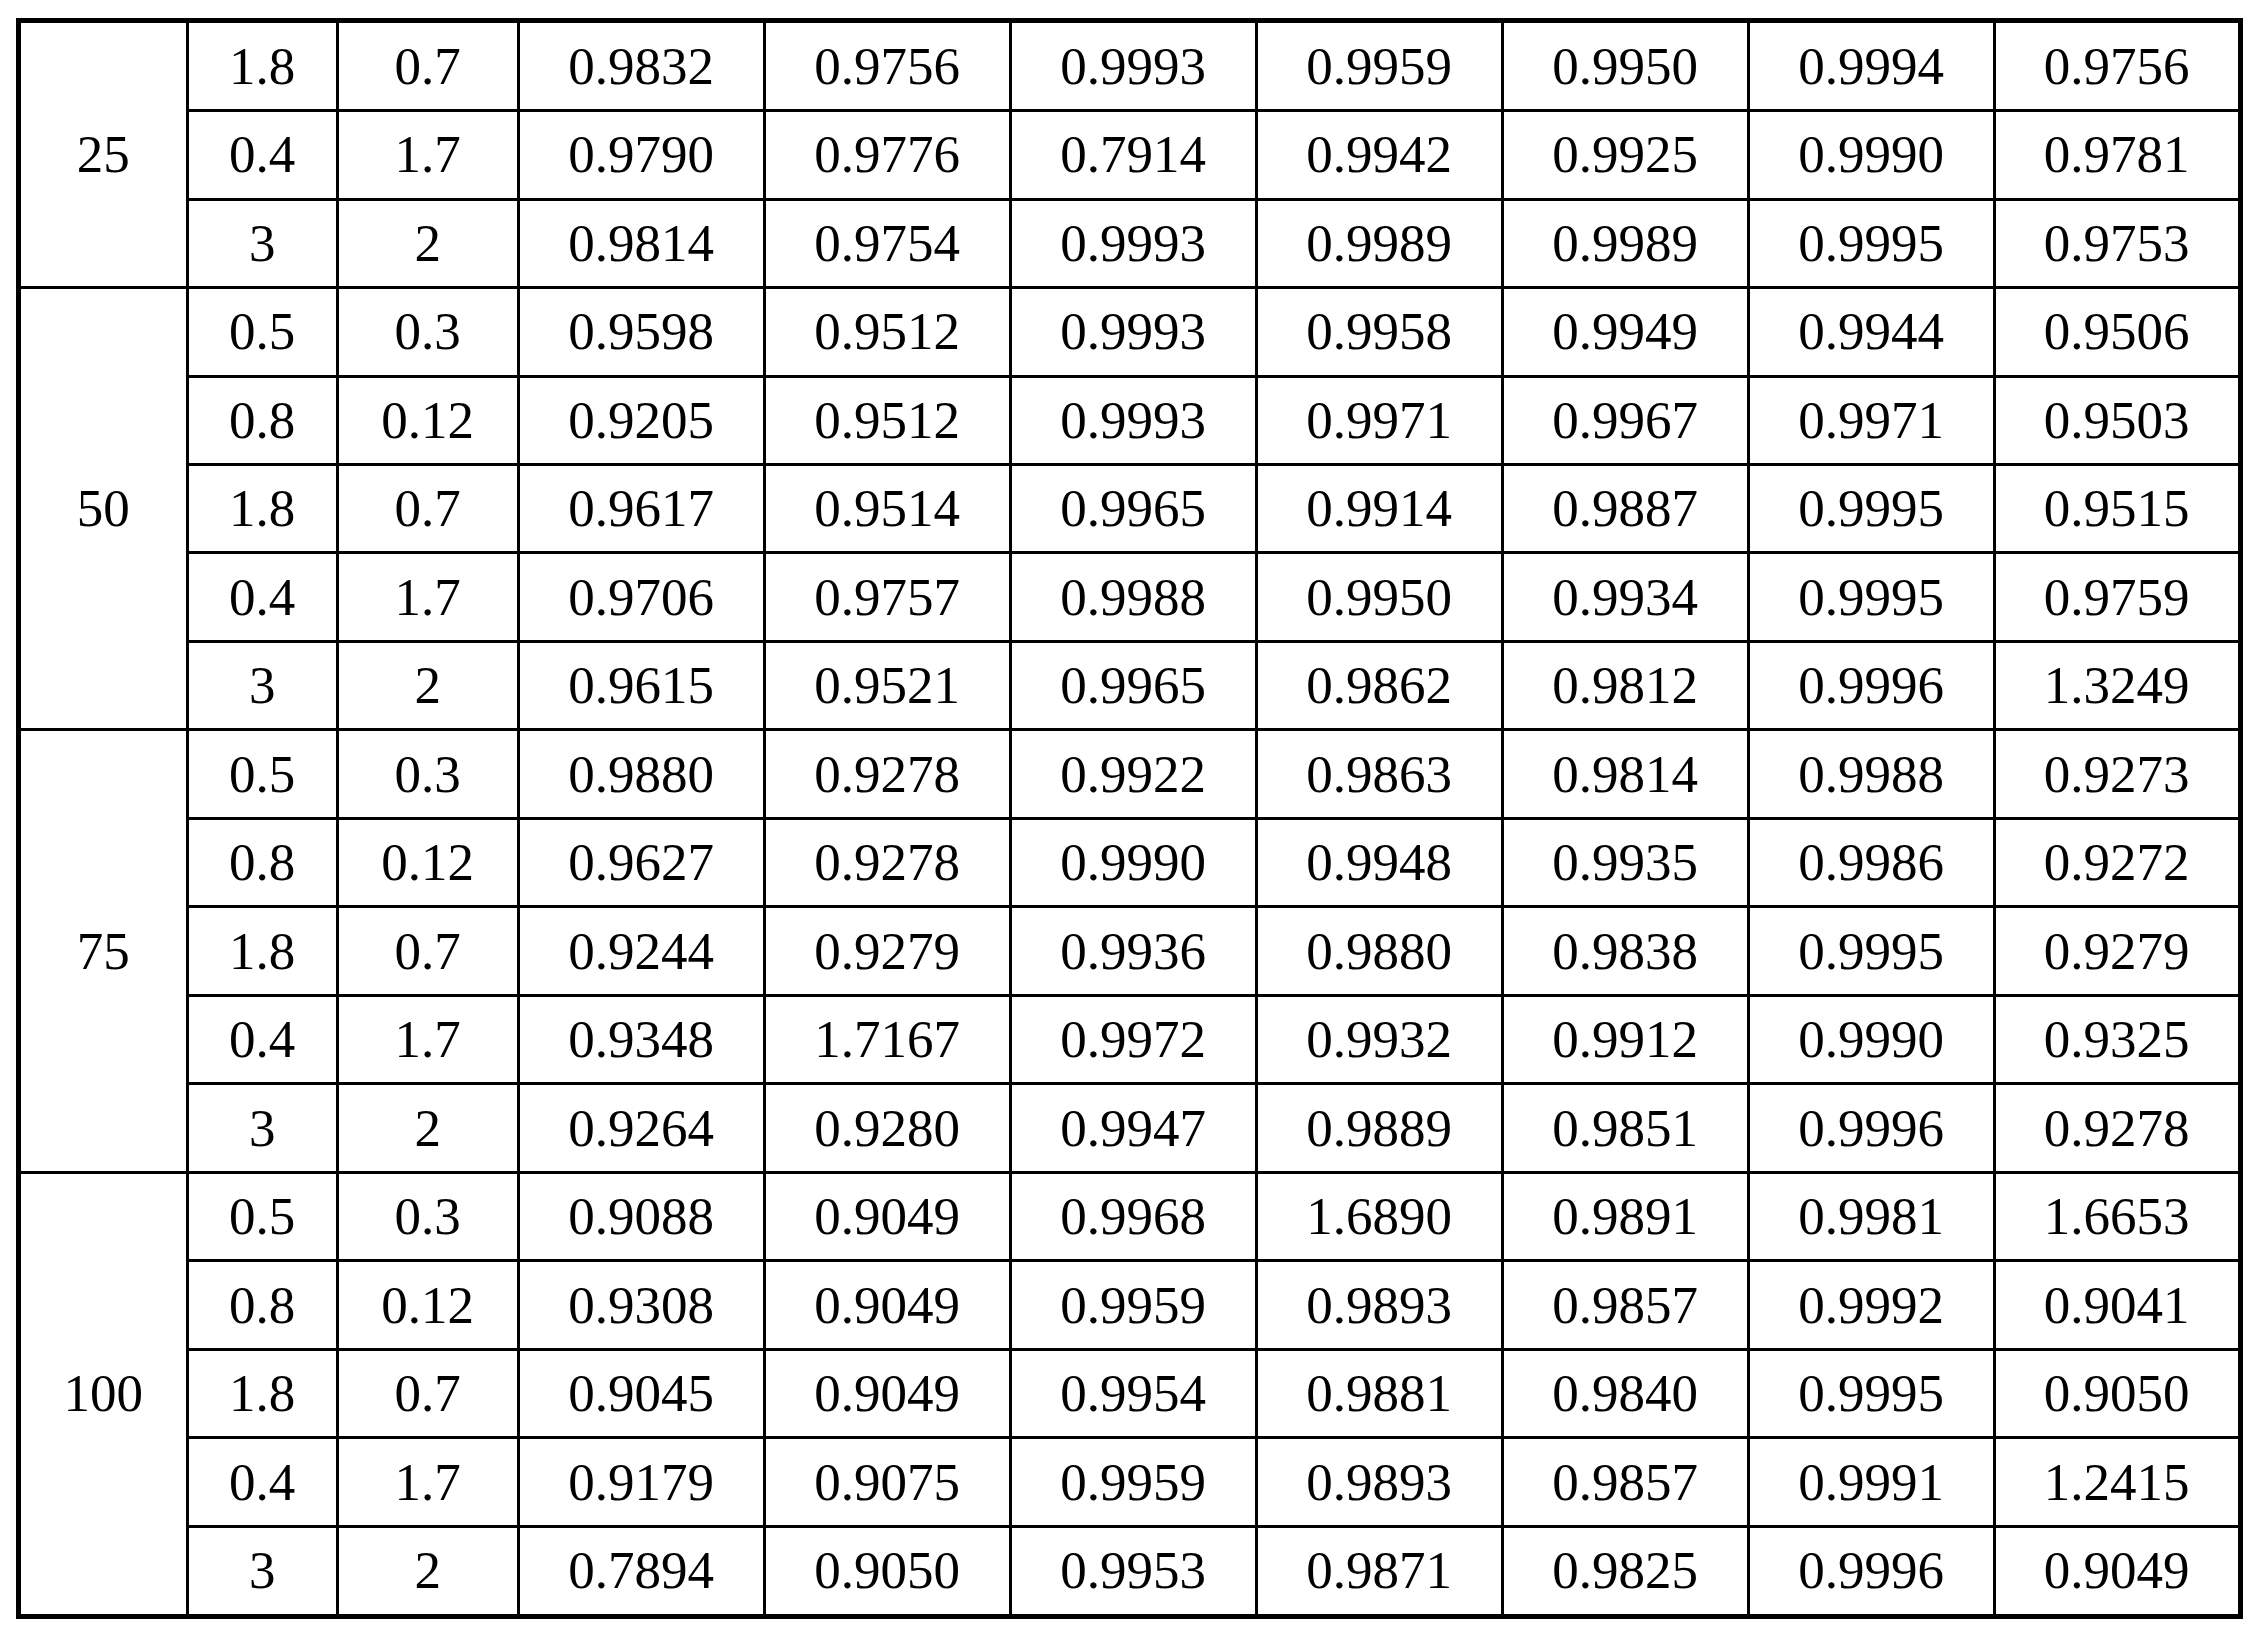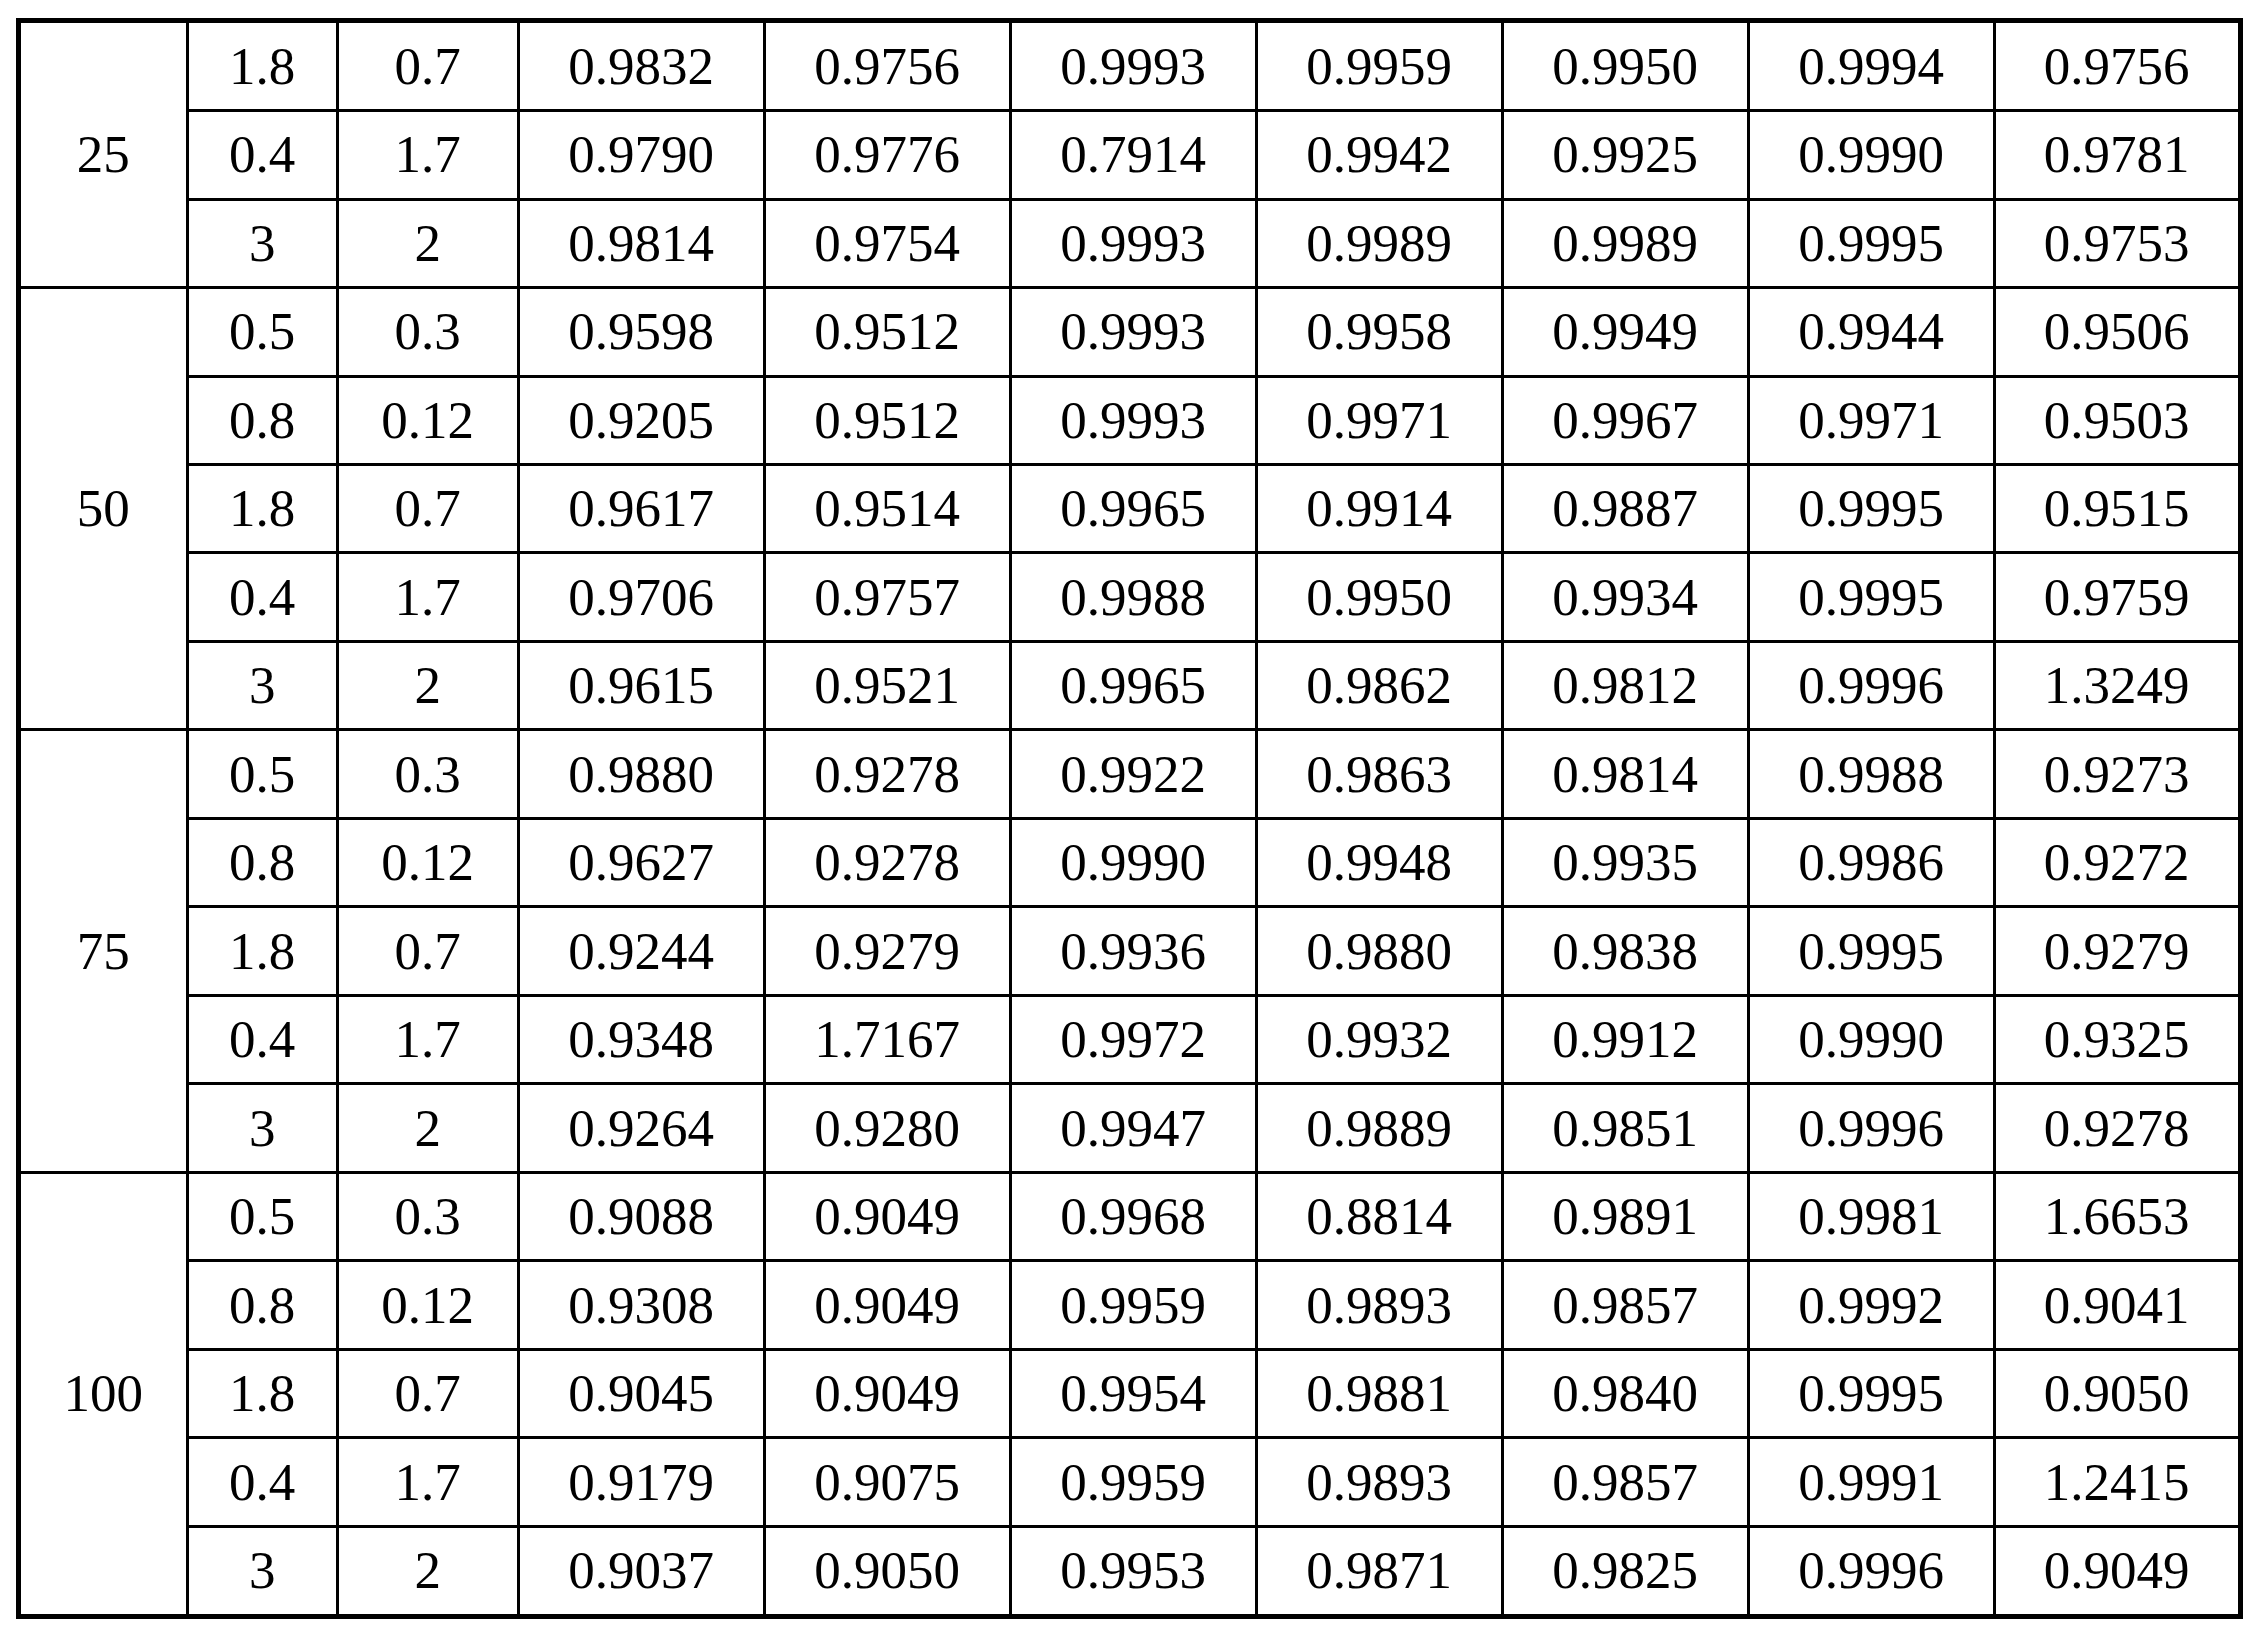--- a/index.html
+++ b/index.html
@@ -204,21 +204,21 @@
           <td>0.9996</td>
           <td>0.9278</td>
         </tr>
         <tr>
           <td rowspan="5">100</td>
           <td>0.5</td>
           <td>0.3</td>
           <td>0.9088</td>
           <td>0.9049</td>
           <td>0.9968</td>
-          <td>0.8814</td>
+          <td>1.6890</td>
           <td>0.9891</td>
           <td>0.9981</td>
           <td>1.6653</td>
         </tr>
         <tr>
           <td>0.8</td>
           <td>0.12</td>
           <td>0.9308</td>
           <td>0.9049</td>
           <td>0.9959</td>
@@ -245,21 +245,21 @@
           <td>0.9075</td>
           <td>0.9959</td>
           <td>0.9893</td>
           <td>0.9857</td>
           <td>0.9991</td>
           <td>1.2415</td>
         </tr>
         <tr>
           <td>3</td>
           <td>2</td>
-          <td>0.9037</td>
+          <td>0.7894</td>
           <td>0.9050</td>
           <td>0.9953</td>
           <td>0.9871</td>
           <td>0.9825</td>
           <td>0.9996</td>
           <td>0.9049</td>
         </tr>
       </tbody>
   </table>
 </div>

